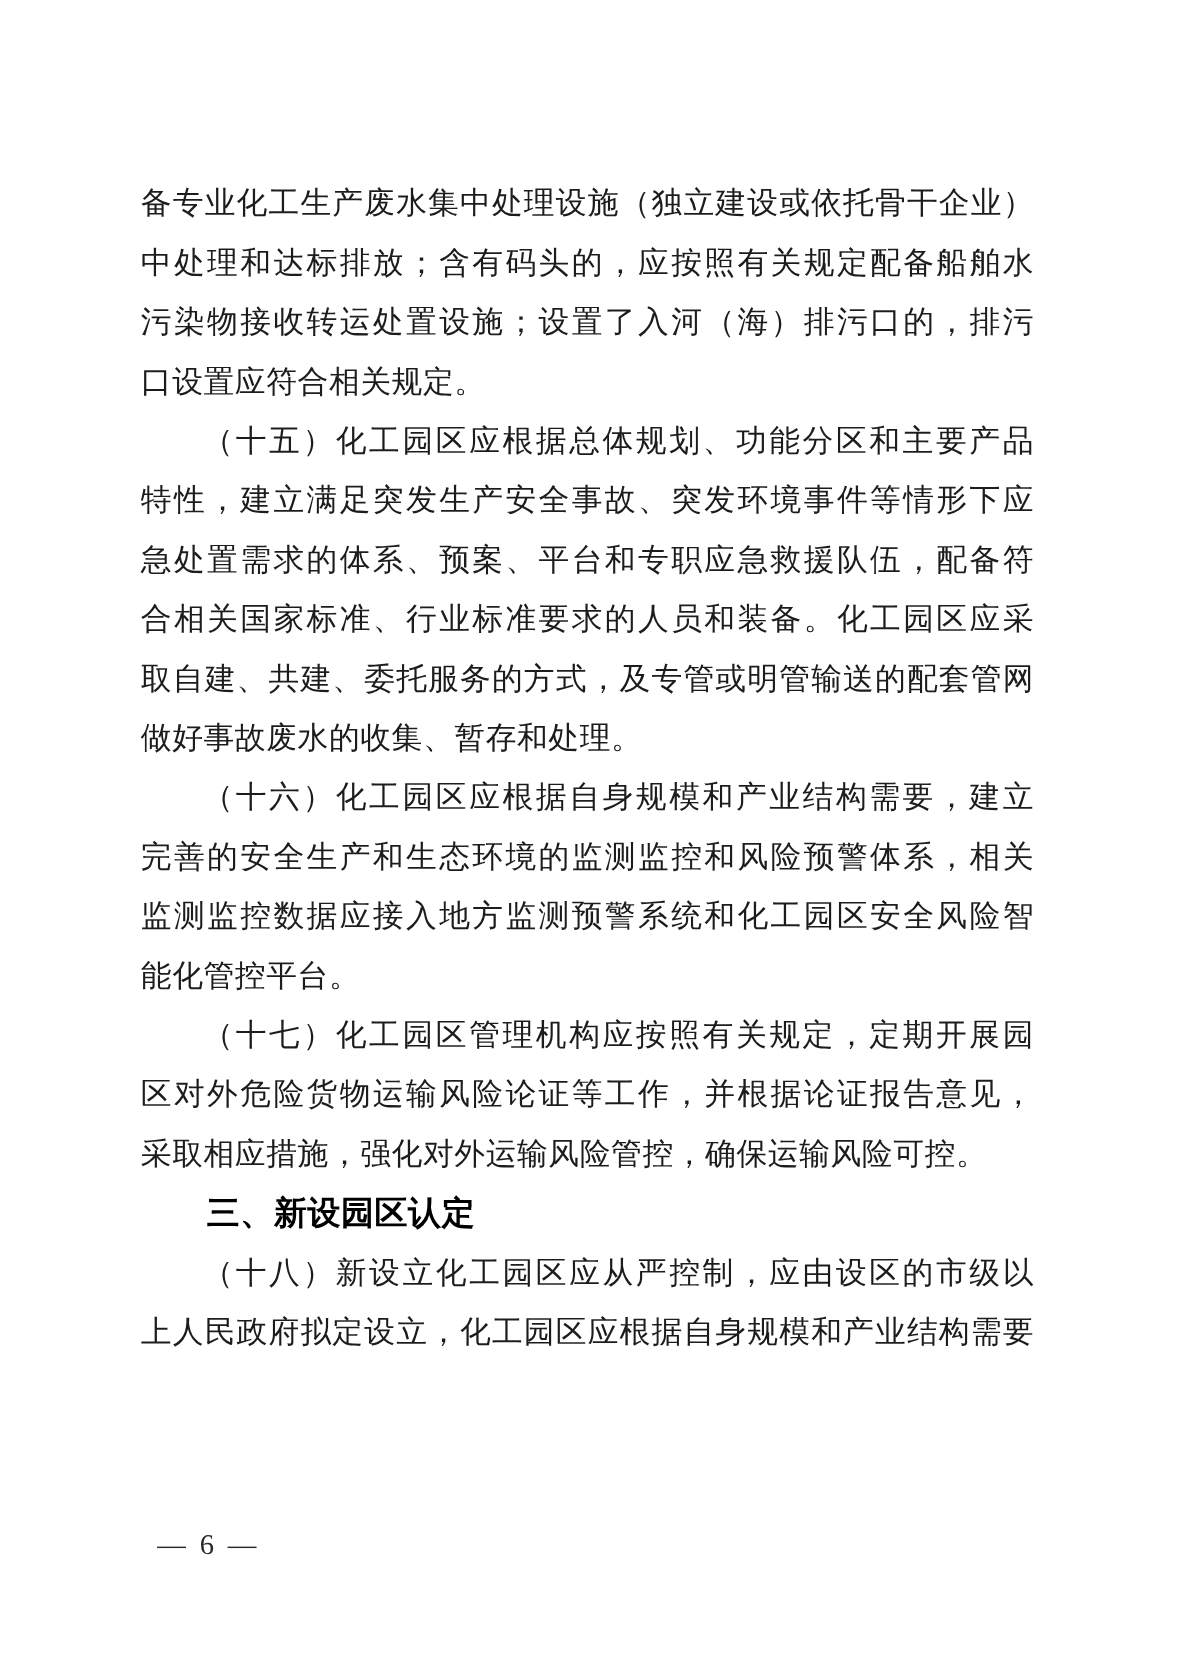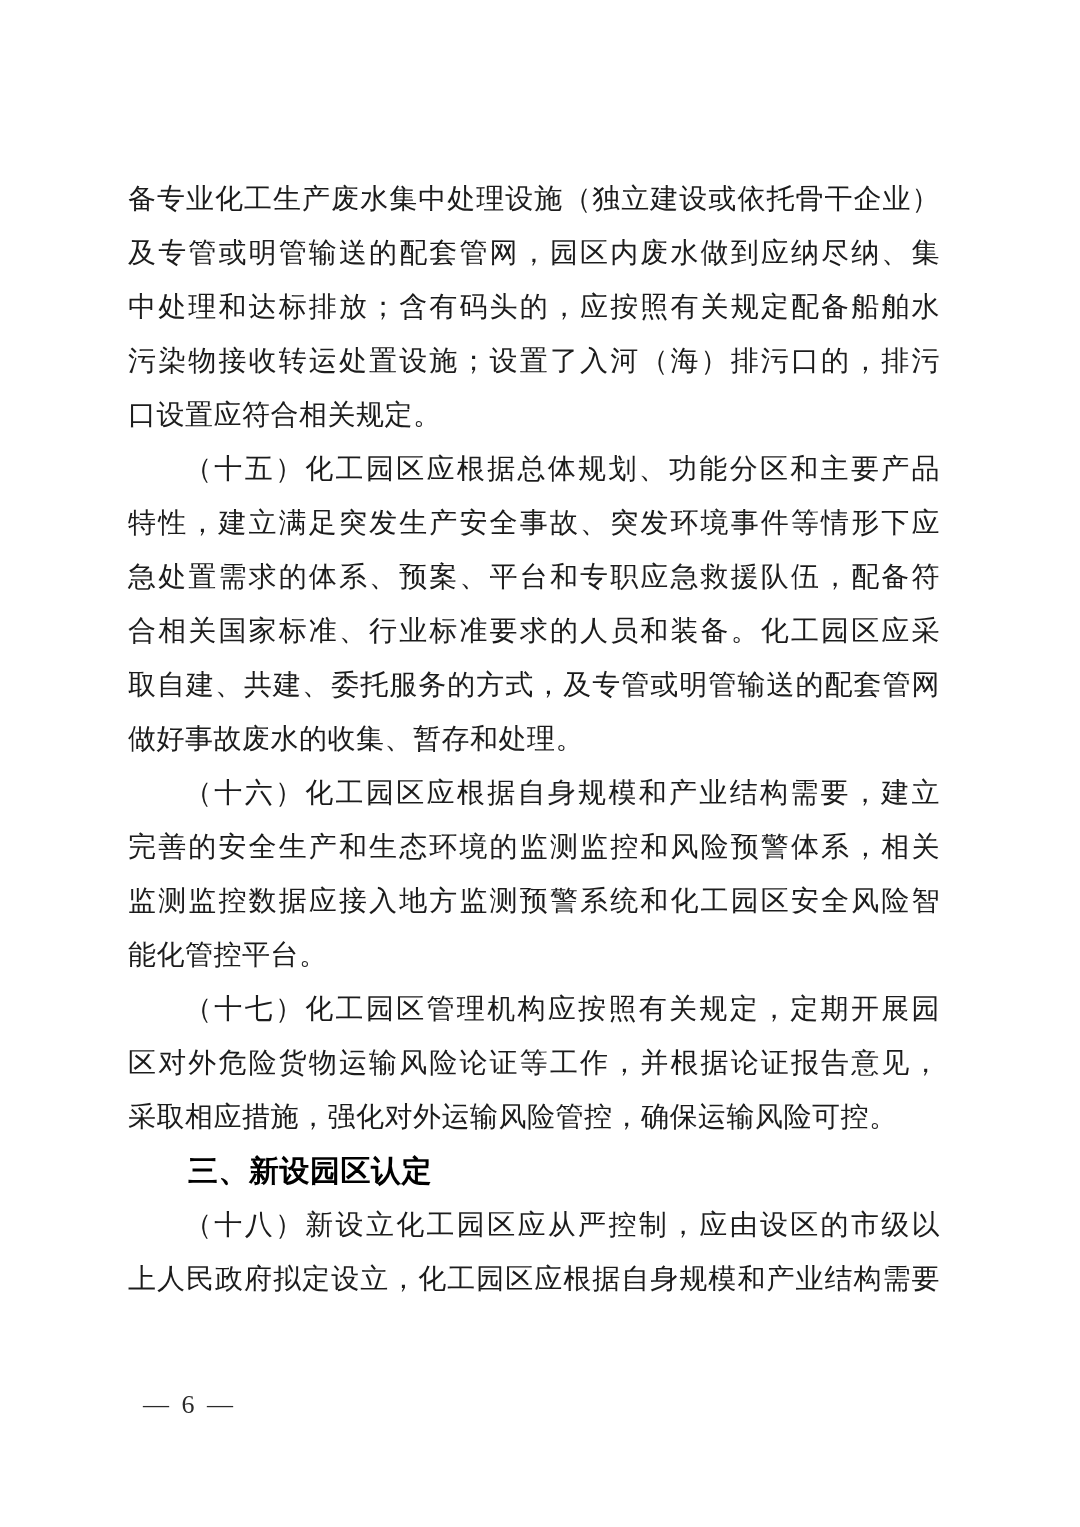--- a/index.html
+++ b/index.html
@@ -12,21 +12,21 @@
     width: 1080px;
     height: 1527px;
     background: #ffffff;
     color: #1c1c1c;
     font-family: "Liberation Serif", "DejaVu Serif", serif;
     overflow: hidden;
   }
   .text-block {
     position: absolute;
     left: 128px;
-    top: 172px;
+    top: 159px;
     width: 812px;
   }
   .line {
     height: 54px;
     line-height: 54px;
     font-size: 28px;
     text-align: justify;
     text-align-last: justify;
     letter-spacing: 0.5px;
   }
@@ -56,21 +56,20 @@
     word-spacing: 6px;
     color: #2a2a2a;
   }
 </style>
 </head>
 <body>
 
 <div class="page">
   <main class="text-block">
       <div class="line justify">备专业化工生产废水集中处理设施（独立建设或依托骨干企业）</div>
-      <div class="line justify">及专管或明管输送的配套管网，园区内废水做到应纳尽纳、集</div>
       <div class="line justify">中处理和达标排放；含有码头的，应按照有关规定配备船舶水</div>
       <div class="line justify">污染物接收转运处置设施；设置了入河（海）排污口的，排污</div>
       <div class="line end">口设置应符合相关规定。</div>
       <div class="line indent">（十五）化工园区应根据总体规划、功能分区和主要产品</div>
       <div class="line justify">特性，建立满足突发生产安全事故、突发环境事件等情形下应</div>
       <div class="line justify">急处置需求的体系、预案、平台和专职应急救援队伍，配备符</div>
       <div class="line justify">合相关国家标准、行业标准要求的人员和装备。化工园区应采</div>
       <div class="line justify">取自建、共建、委托服务的方式，及专管或明管输送的配套管网</div>
       <div class="line end">做好事故废水的收集、暂存和处理。</div>
       <div class="line indent">（十六）化工园区应根据自身规模和产业结构需要，建立</div>

